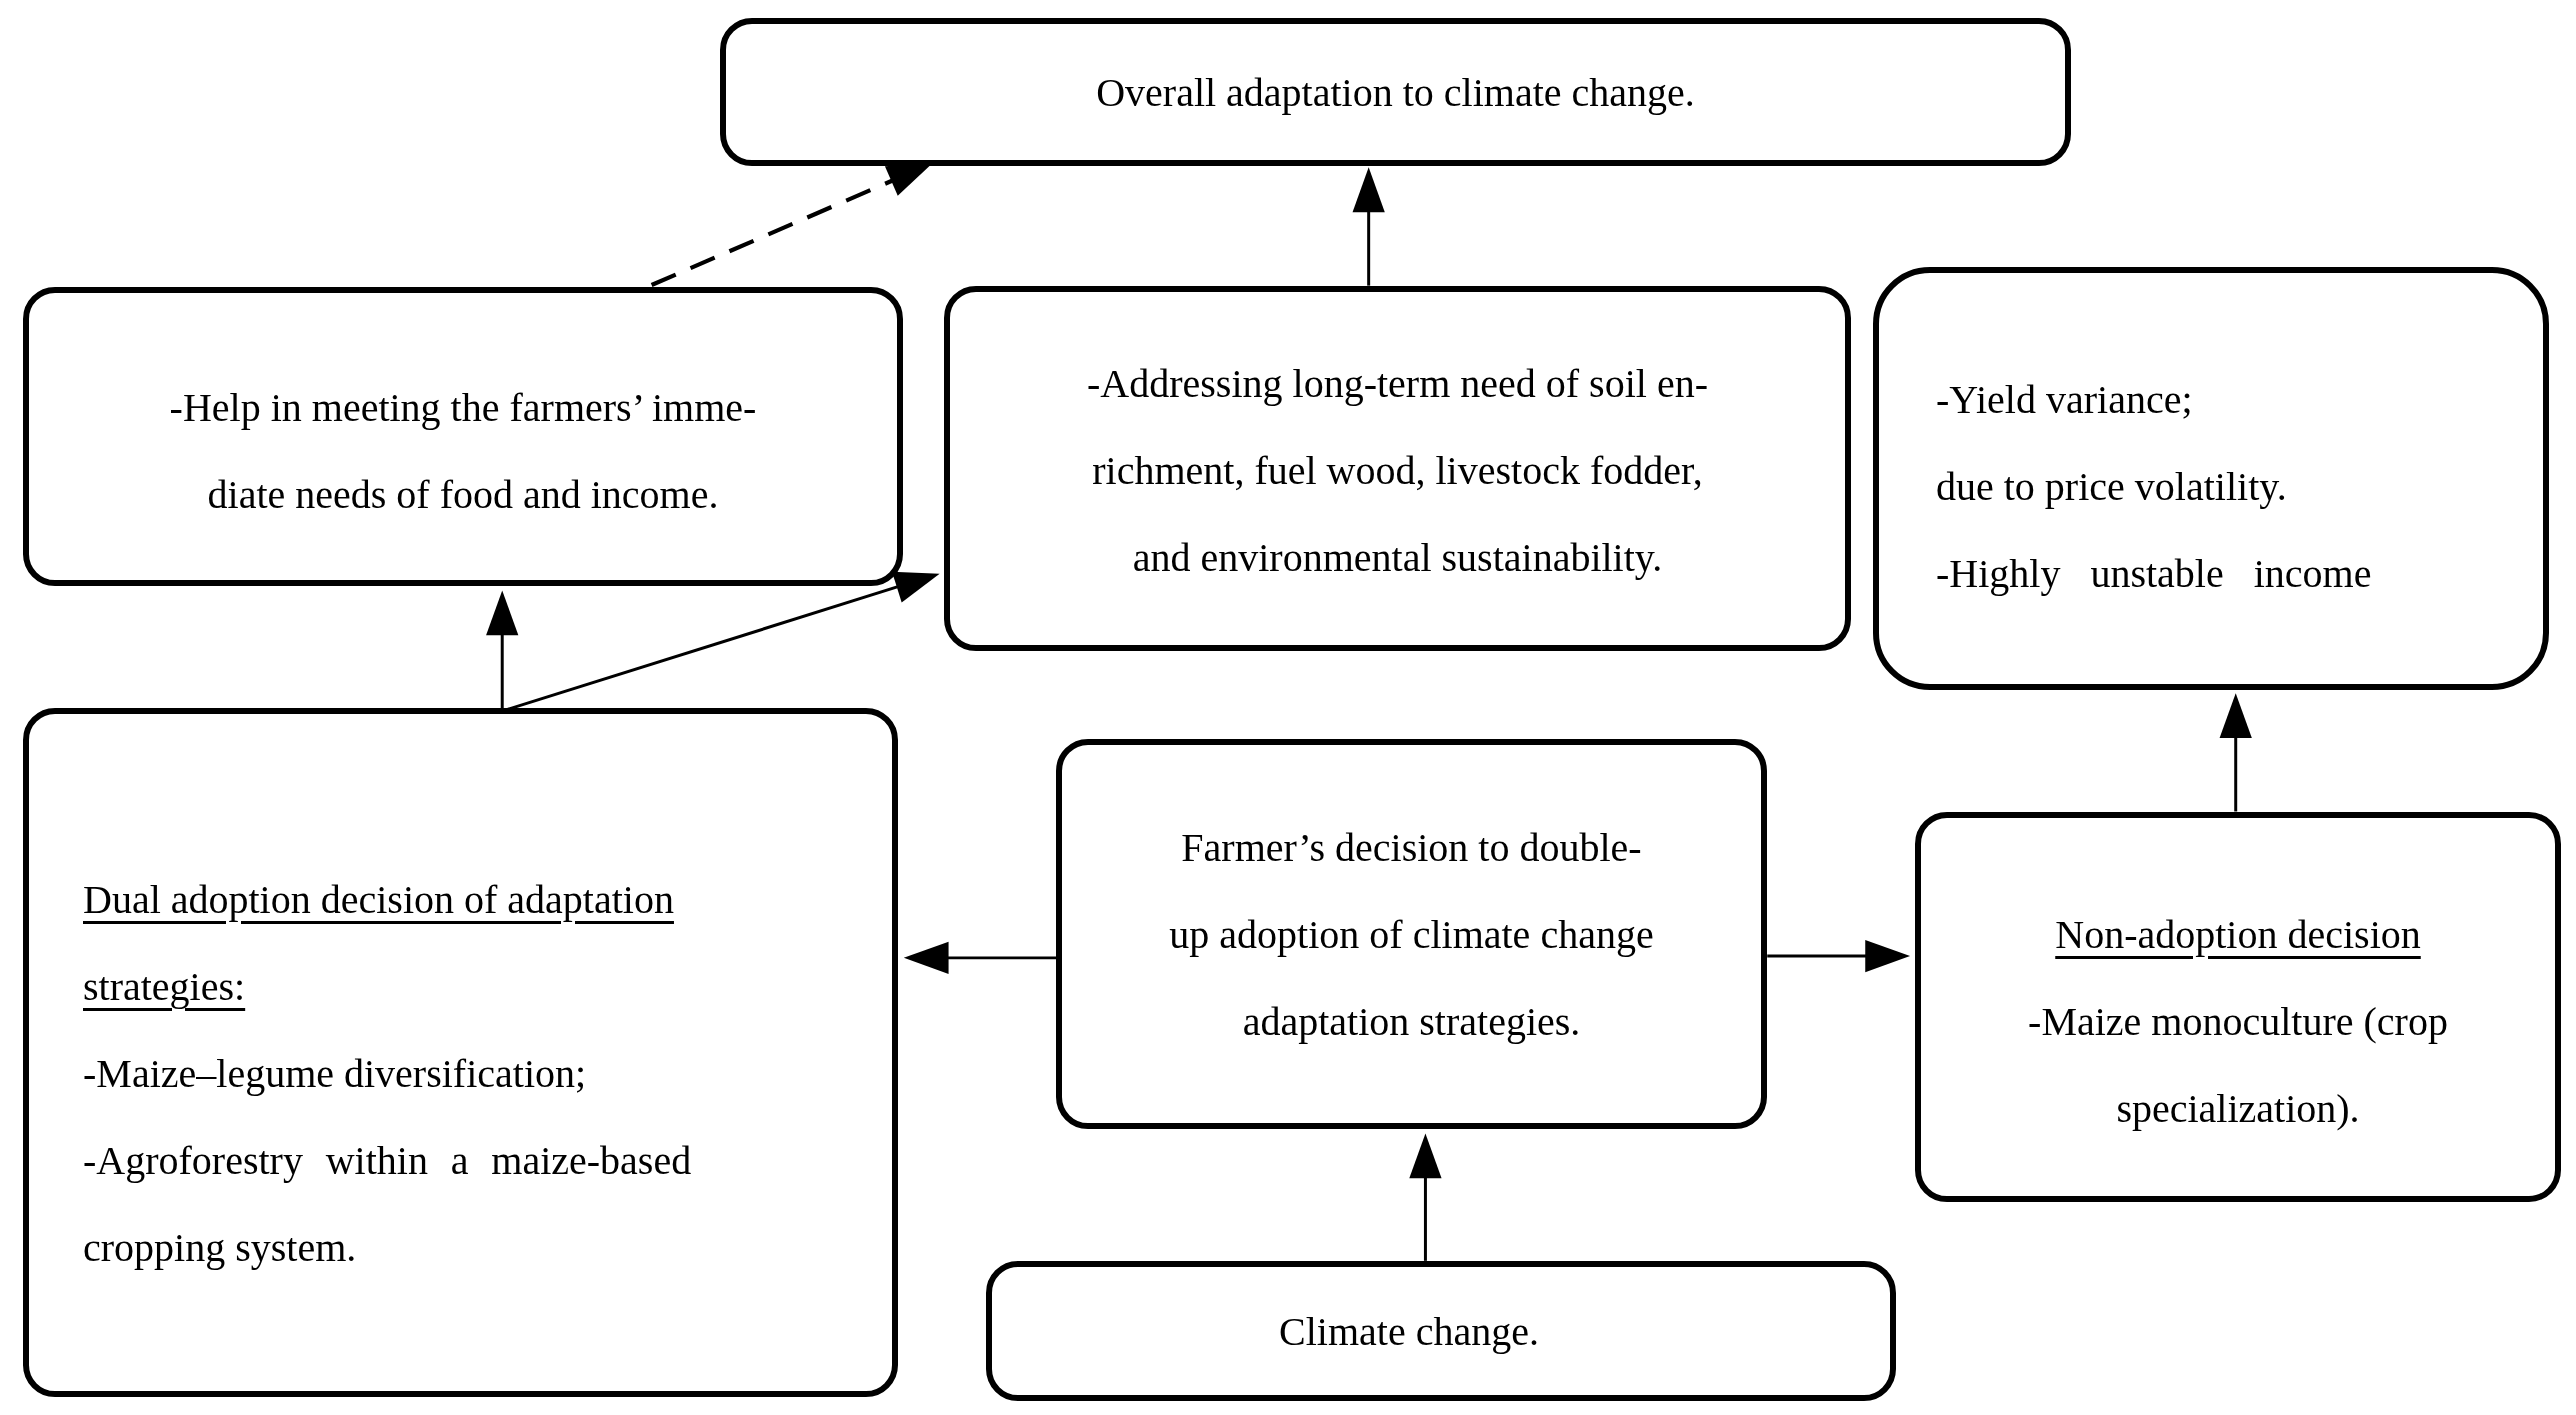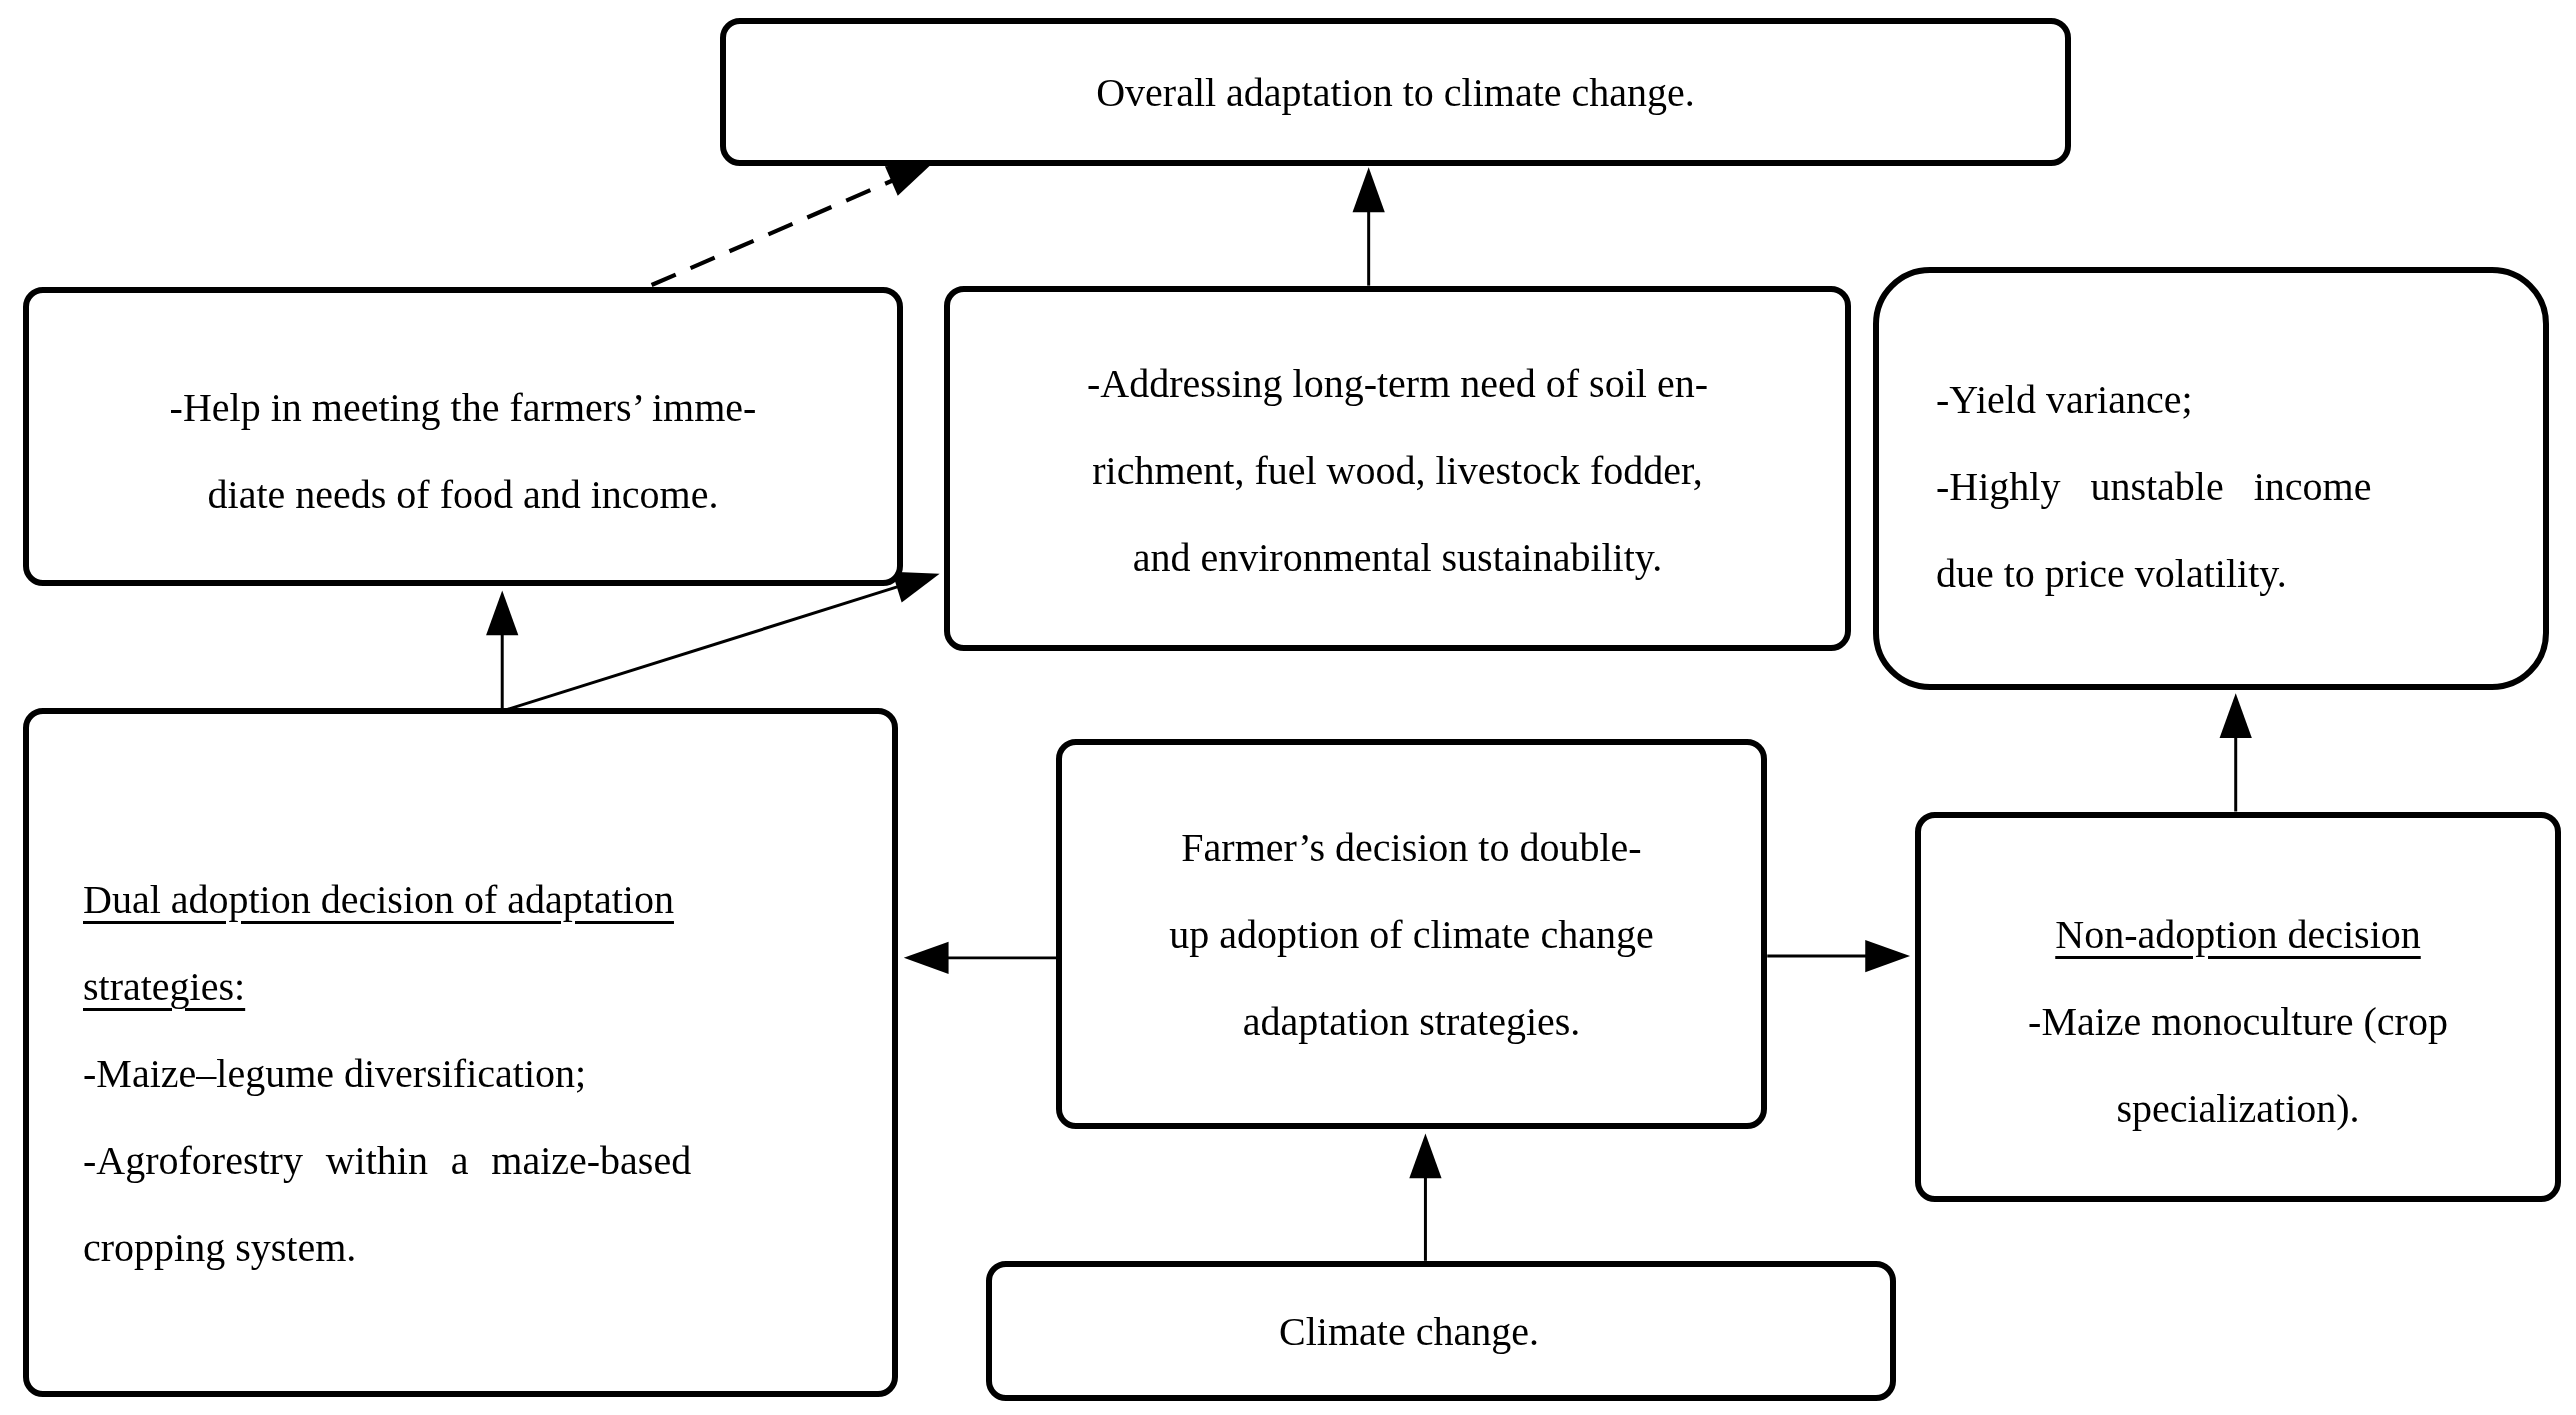--- a/index.html
+++ b/index.html
@@ -8,21 +8,21 @@
     width: 2576px;
     height: 1415px;
     background: #ffffff;
     font-family: "Liberation Serif", "DejaVu Serif", serif;
     color: #000000;
   }
   .box {
     position: absolute;
     box-sizing: border-box;
     border: 6.6px solid #000000;
-    border-radius: 20px;
+    border-radius: 32px;
     background: #ffffff;
     display: flex;
     flex-direction: column;
     justify-content: center;
     font-size: 40px;
     line-height: 87px;
   }
   .box .line { white-space: nowrap; }
   .center { text-align: center; }
   .left   { text-align: left; }
@@ -107,22 +107,22 @@
   </div>
 
   <div class="box center" id="box-addressing">
     <div class="line">-Addressing long-term need of soil en-</div>
     <div class="line">richment, fuel wood, livestock fodder,</div>
     <div class="line">and environmental sustainability.</div>
   </div>
 
   <div class="box left" id="box-yield">
     <div class="line">-Yield variance;</div>
+    <div class="line">due to price volatility.</div>
     <div class="line wide-words">-Highly unstable income</div>
-    <div class="line">due to price volatility.</div>
   </div>
 
   <div class="box left" id="box-dual">
     <div class="line underline">Dual adoption decision of adaptation</div>
     <div class="line underline ws-pre">strategies: </div>
     <div class="line">-Maize–legume diversification;</div>
     <div class="line wide-words2">-Agroforestry within a maize-based</div>
     <div class="line">cropping system.</div>
   </div>
 

